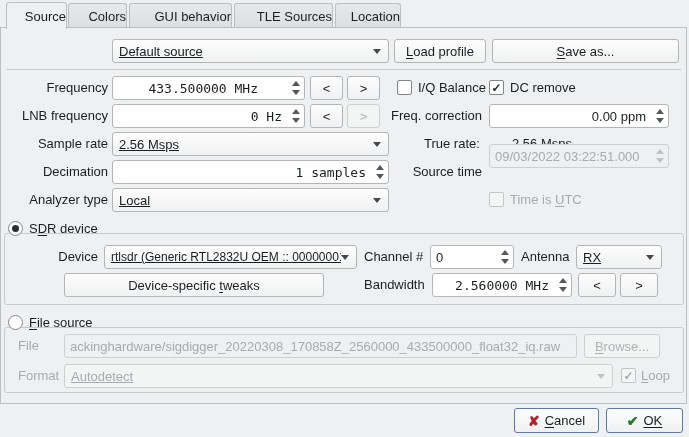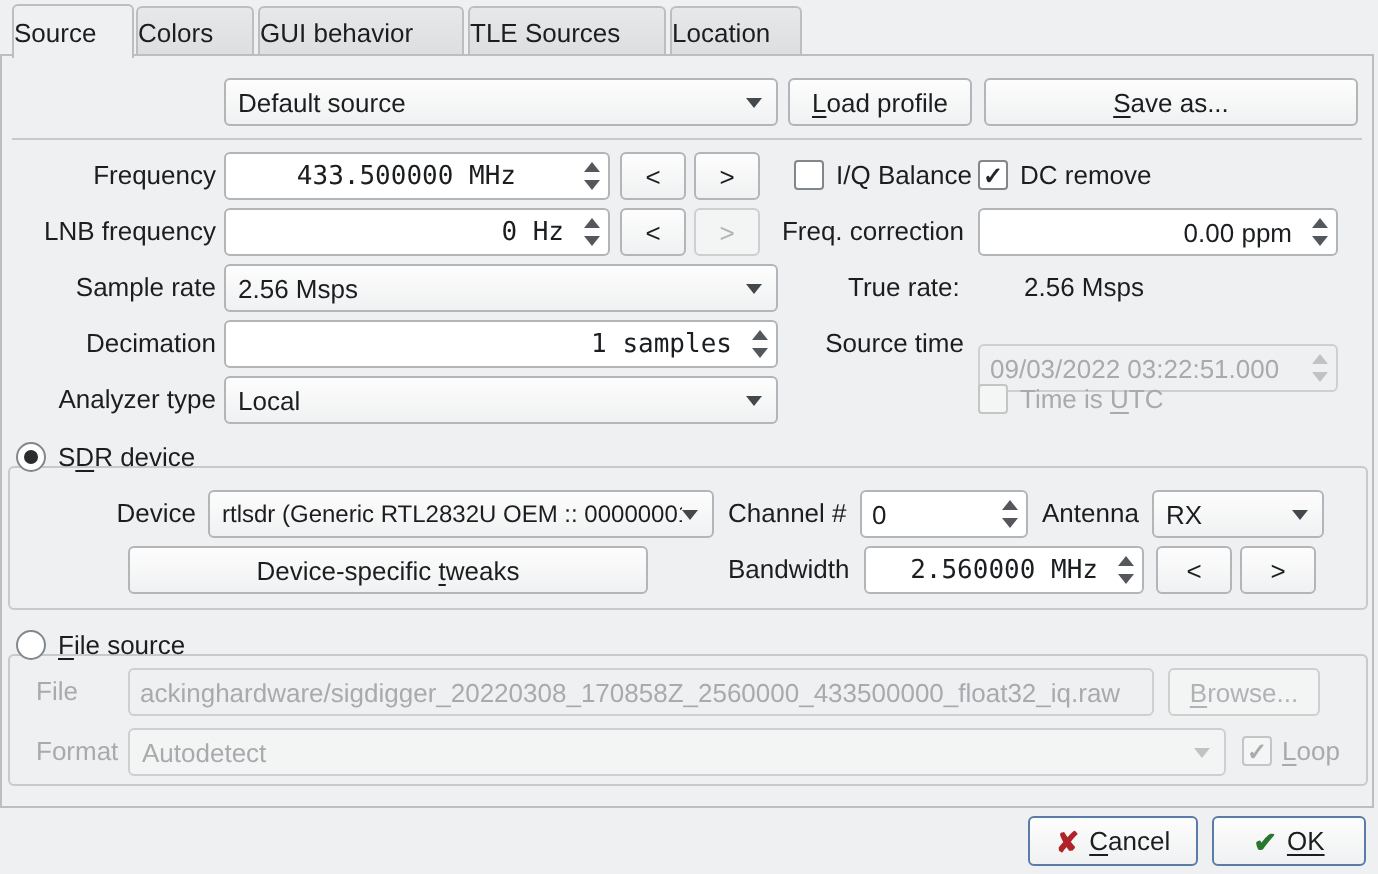--- a/index.html
+++ b/index.html
@@ -1,19 +1,19 @@
 <!DOCTYPE html>
 <html><head>
 <meta charset="utf-8">
 <style>
   html,body{margin:0;padding:0;}
   body{width:689px;height:437px;background:#eff0f1;font-family:"Liberation Sans",sans-serif;font-size:13px;color:#1b1e20;overflow:hidden;}
   .win{position:relative;width:689px;height:437px;}
   
-  .tab{position:absolute;top:3px;height:25px;box-sizing:border-box;border:1px solid #bcbfc1;border-bottom:none;border-radius:3px 3px 0 0;background:linear-gradient(180deg,#e7e8e9,#dcdee0);display:flex;align-items:center;justify-content:flex-start;z-index:1;}
+  .tab{position:absolute;top:3px;height:25px;box-sizing:border-box;border:1px solid #bcbfc1;border-bottom:none;border-radius:3px 3px 0 0;background:linear-gradient(180deg,#e7e8e9,#dcdee0);display:flex;align-items:center;justify-content:flex-end;z-index:1;padding-left:13px;}
   .tab.active{top:2px;height:27px;background:#eff0f1;z-index:3;}
   
   .pane{position:absolute;left:0;top:27px;width:687px;height:377px;box-sizing:border-box;border:1px solid #bcbfc1;background:#eff0f1;z-index:2;}
   .group{position:absolute;box-sizing:border-box;border:1px solid #c7c9cb;border-radius:3px;}
   .hsep{position:absolute;height:1px;background:#c7c9cb;}
   
   .lbl{position:absolute;height:24px;line-height:24px;white-space:nowrap;}
   .r{text-align:right;}
   .gray{color:#a7abae;}
   .mn{text-decoration:underline;text-underline-offset:2px;}
@@ -28,21 +28,21 @@
   .ftext.right{text-align:right;}
   .mono{font-family:"DejaVu Sans Mono",monospace;font-size:13px;}
   .spinbtns{width:17px;height:100%;display:flex;flex-direction:column;align-items:center;justify-content:center;gap:4px;flex:none;}
   .tri-up{width:0;height:0;border-left:4px solid transparent;border-right:4px solid transparent;border-bottom:5px solid #54585c;}
   .tri-down{width:0;height:0;border-left:4px solid transparent;border-right:4px solid transparent;border-top:5px solid #54585c;}
   .dis .tri-up{border-bottom-color:#c0c3c5;}
   .dis .tri-down{border-top-color:#c0c3c5;}
   
   .combo{position:absolute;height:24px;box-sizing:border-box;display:flex;align-items:center;background:linear-gradient(180deg,#fdfdfd,#f0f1f2);border:1px solid #b2b6b9;border-radius:3px;overflow:hidden;}
   .combo.dis{background:#f3f4f4;border-color:#cdcfd1;color:#a7abae;}
-  .combo .ftext{padding:0 6px;}
+  .combo .ftext{padding:0 6px;text-decoration:underline;}
   .cArrow{width:0;height:0;border-left:4px solid transparent;border-right:4px solid transparent;border-top:5px solid #43484c;margin-right:7px;flex:none;}
   .combo.dis .cArrow{border-top-color:#c0c3c5;}
   
   .cb{position:absolute;width:15px;height:15px;box-sizing:border-box;border:1px solid #82878b;border-radius:2px;background:#fff;display:flex;align-items:center;justify-content:center;font-size:12px;font-weight:bold;color:#23262a;}
   .cb.dis{border-color:#c3c5c7;background:#f4f5f5;color:#a7abae;}
   .radio{position:absolute;width:15px;height:15px;box-sizing:border-box;border:1px solid #82878b;border-radius:50%;background:#fff;display:flex;align-items:center;justify-content:center;}
   .rdot{width:7px;height:7px;border-radius:50%;background:#2a2d30;}
   
   .xic{color:#b1232a;font-weight:bold;font-size:14px;}
   .okic{color:#27772f;font-weight:bold;font-size:14px;}
@@ -130,21 +130,21 @@
 
   <div class="lbl r" style="left:8px;top:160px;width:100px;z-index:4;">Decimation</div>
   <div class="field" style="left:112px;top:160px;width:277px;z-index:4;">
     <span class="ftext right mono">1 samples</span>
     <span class="spinbtns">
         <span class="tri-up"></span>
         <span class="tri-down"></span>
       </span>
   </div>
   <div class="lbl r" style="left:388px;top:160px;width:94px;z-index:4;">Source time</div>
-  <div class="field dis" style="left:489px;top:172px;width:180px;z-index:4;">
+  <div class="field dis" style="left:489px;top:144px;width:180px;z-index:4;">
     <span class="ftext">09/03/2022 03:22:51.000</span>
     <span class="spinbtns dis">
         <span class="tri-up"></span>
         <span class="tri-down"></span>
       </span>
   </div>
 
   <div class="lbl r" style="left:8px;top:188px;width:100px;z-index:4;">Analyzer type</div>
   <div class="combo" style="left:112px;top:188px;width:277px;z-index:4;">
     <span class="ftext">Local</span>

